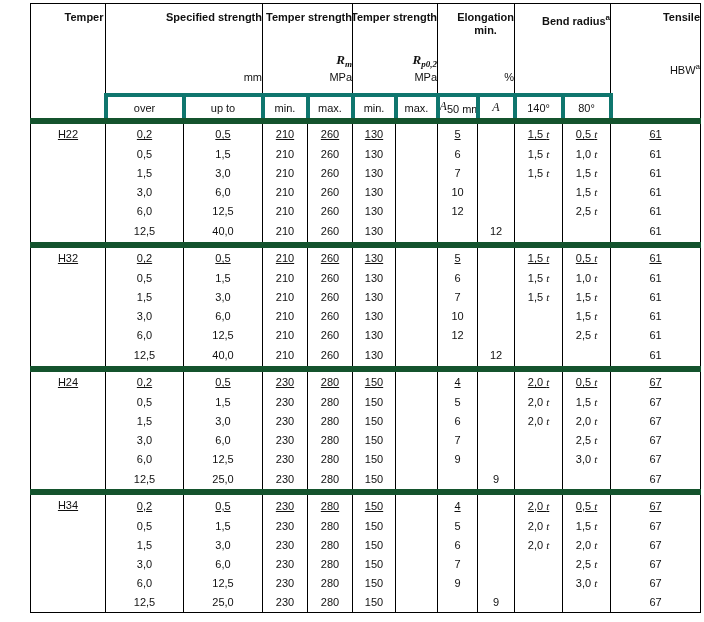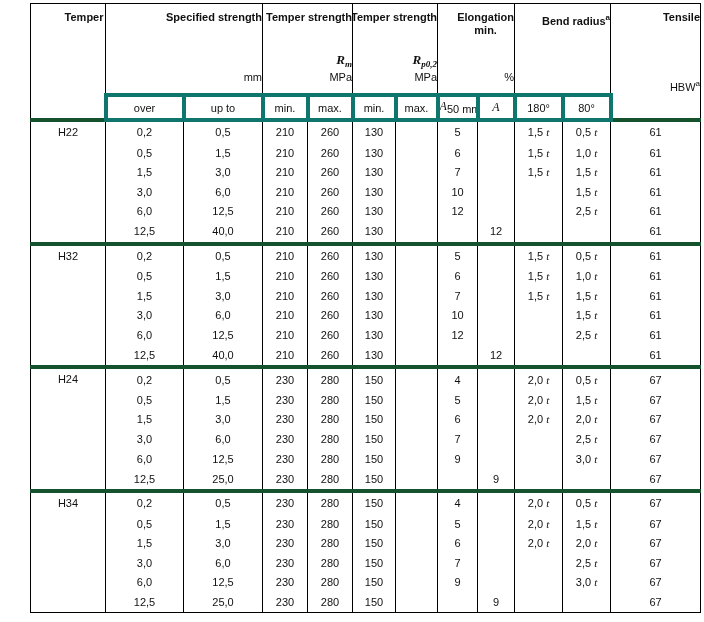--- a/index.html
+++ b/index.html
@@ -21,30 +21,30 @@
   
   thead th { border-left:1px solid #000; border-right:1px solid #000; vertical-align:top; }
   thead tr.subhead th {
     border:4px solid #0f766e; height:21px; vertical-align:middle; font-size:11px;
   }
   .hd { display:flex; flex-direction:column; align-items:flex-end; height:89px; }
   .hd-tall { height:110px; }
   .hd-title { padding-top:7px; font-weight:bold; font-size:11px; line-height:13px; }
   .hd-sym { margin-top:auto; height:20px; line-height:20px; }
   .hd-unit { height:23px; line-height:14px; font-weight:normal; font-size:11px; }
-  .hd-unit.hw { margin-top:auto; margin-bottom:23px; height:14px; }
+  .hd-unit.hw { margin-top:auto; margin-bottom:40px; height:14px; }
   .rsym { font-family:"Liberation Serif", serif; font-style:italic; font-weight:bold; font-size:13px; }
   .rsub { font-family:"Liberation Serif", serif; font-style:italic; font-weight:bold; font-size:9px; }
   .asym { font-family:"Liberation Serif", serif; font-style:italic; font-size:12px; }
   .asub { font-size:11px; }
   sup.note { font-size:8px; font-weight:bold; vertical-align:super; }
   sup.note2 { font-size:8px; vertical-align:super; }
   
   tbody td { border-left:1px solid #000; border-right:1px solid #000; }
-  tbody tr.group-start td { border-top:4px solid #14532d; }
+  tbody tr.group-start td { border-top:6px solid #14532d;text-decoration:underline; }
   td.temper-cell { vertical-align:top; line-height:21px; }
   .t-sym { font-family:"Liberation Serif", serif; font-style:italic; font-size:11px; }
 </style>
 </head>
 <body>
 
 <div class="page">
   <table class="props">
     <colgroup>
       <col style="width:75px">
@@ -112,21 +112,21 @@
       </tr>
       <tr class="subhead">
         <th>over</th>
         <th>up to</th>
         <th>min.</th>
         <th>max.</th>
         <th>min.</th>
         <th>max.</th>
         <th><span class="asym">A</span><sub class="asub">50 mm</sub></th>
         <th><span class="asym">A</span></th>
-        <th>180°</th>
+        <th>140°</th>
         <th>80°</th>
       </tr>
     </thead>
     <tbody>
         <tr class="group-start">
           <td rowspan="6" class="temper-cell">H22</td>
           <td>0,2</td>
           <td>0,5</td>
           <td>210</td>
           <td>260</td>

